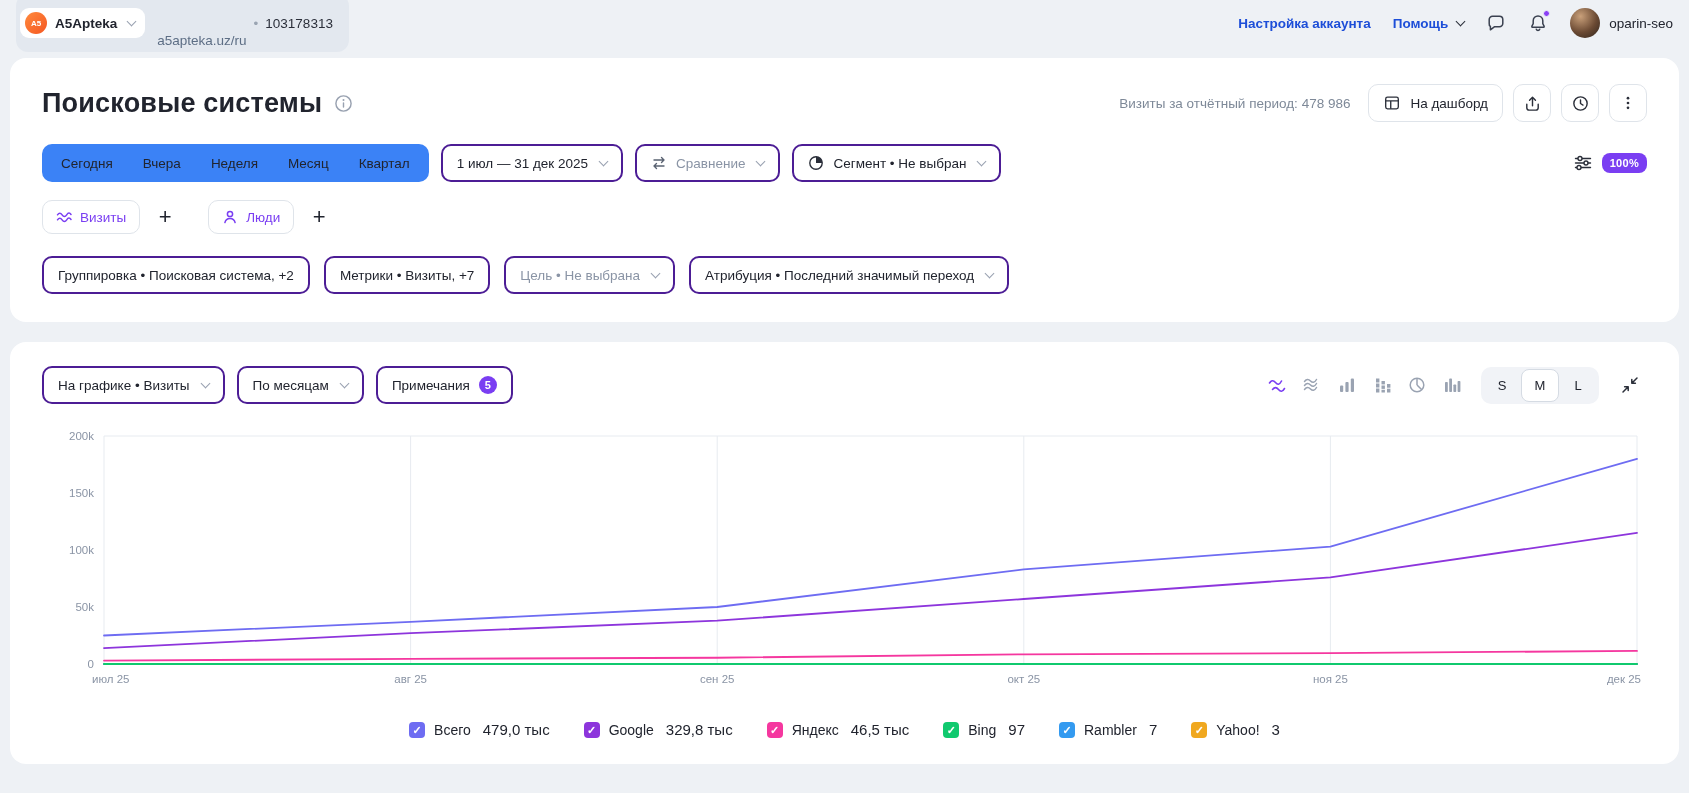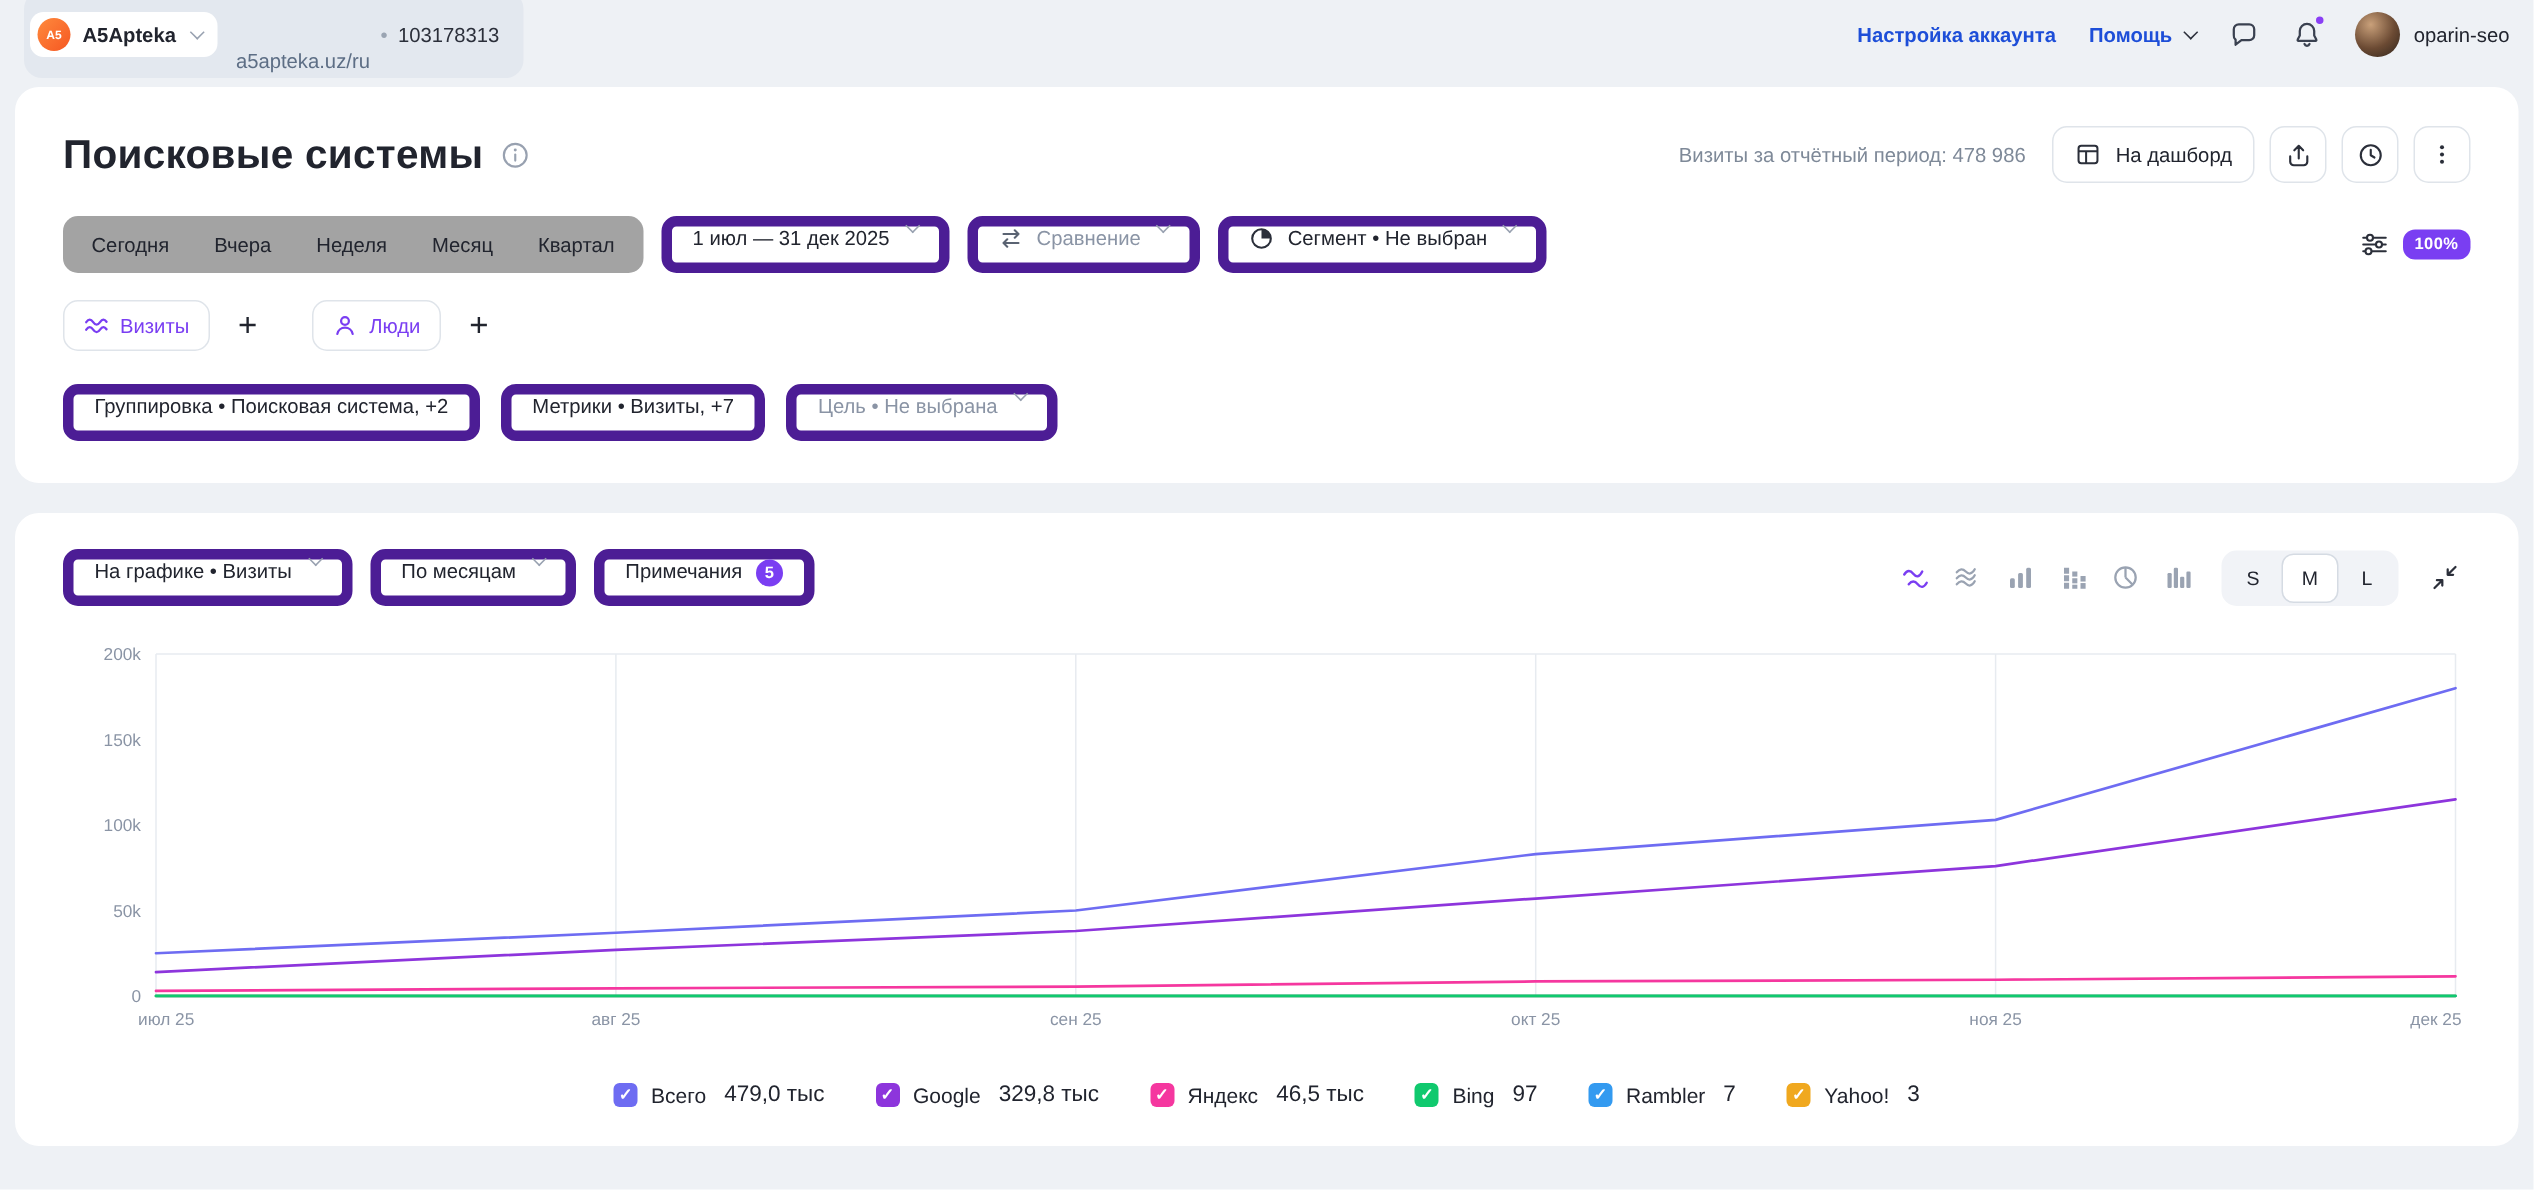--- a/index.html
+++ b/index.html
@@ -42,23 +42,23 @@
   
   .title-row { display:flex; align-items:center; }
   .page-title { font-size:27px; font-weight:700; letter-spacing:.2px; }
   .info-icon { margin-left:12px; display:flex; }
   .title-actions { margin-left:auto; display:flex; align-items:center; gap:10px; }
   .visits-summary { color:#7e8998; font-size:13.5px; margin-right:8px; white-space:nowrap; }
   .btn { height:38px; border:1px solid #dfe4ea; border-radius:10px; background:#fff; display:inline-flex; align-items:center; gap:9px; padding:0 14px; font-size:13.5px; color:#21242e; }
   .icon-btn { width:38px; padding:0; justify-content:center; }
 
   .filter-row { margin-top:22px; display:flex; align-items:center; gap:12px; }
-  .tabs { display:flex; align-items:center; background:#a3a3a3; border-radius:10px; height:38px; padding:0 4px; }
+  .tabs { display:flex; align-items:center; background:#3b82f6; border-radius:10px; height:38px; padding:0 4px; }
   .tab { padding:0 15px; font-size:13.5px; color:#21242e; height:30px; display:flex; align-items:center; border-radius:8px; }
-  .pill { height:38px; border:7px solid #4c1d95; border-radius:10px; background:#fff; display:inline-flex; gap:9px; padding:0 14px; font-size:13.5px; color:#21242e; white-space:nowrap; }
+  .pill { height:38px; border:2px solid #4c1d95; border-radius:10px; background:#fff; display:inline-flex; align-items:center; gap:9px; padding:0 14px; font-size:13.5px; color:#21242e; white-space:nowrap; }
   .pill .muted { color:#8a94a5; }
   .sampling { margin-left:auto; display:flex; align-items:center; gap:10px; }
   .badge-sampling { background:#7a3ef2; color:#fff; font-size:11px; font-weight:700; padding:4px 8px; border-radius:8px; letter-spacing:.3px; }
 
   .chips-row { margin-top:18px; display:flex; align-items:center; gap:8px; }
   .chip { height:34px; border:1px solid #dfe4ea; border-radius:10px; background:#fff; display:inline-flex; align-items:center; gap:8px; padding:0 13px; color:#7a3ef2; font-size:13.5px; font-weight:500; }
   .plus-btn { width:34px; height:34px; background:none; border:none; display:flex; align-items:center; justify-content:center; font-size:22px; font-weight:300; color:#21242e; font-family:"Liberation Sans",sans-serif; }
   .chips-gap { width:10px; }
 
   .dropdown-row { margin-top:22px; display:flex; align-items:center; gap:14px; }
@@ -230,20 +230,24 @@
 
   <div class="dropdown-row">
     <div class="pill" data-interactable="true">
       <span data-interactable="false">Группировка • Поисковая система, +2</span>
     </div>
     <div class="pill" data-interactable="true">
       <span data-interactable="false">Метрики • Визиты, +7</span>
     </div>
     <div class="pill" data-interactable="true">
       <span class="muted" data-interactable="false">Цель • Не выбрана</span>
+      <span class="chev" data-interactable="false"></span>
+    </div>
+    <div class="pill" data-interactable="true">
+      <span data-interactable="false">Атрибуция • Последний значимый переход</span>
       <span class="chev" data-interactable="false"></span>
     </div>
   </div>
 </div>
 
 <div class="card chart-card" data-interactable="false">
   <div class="chart-controls">
     <div class="pill" data-interactable="true">
       <span data-interactable="false">На графике • Визиты</span>
       <span class="chev" data-interactable="false"></span>

